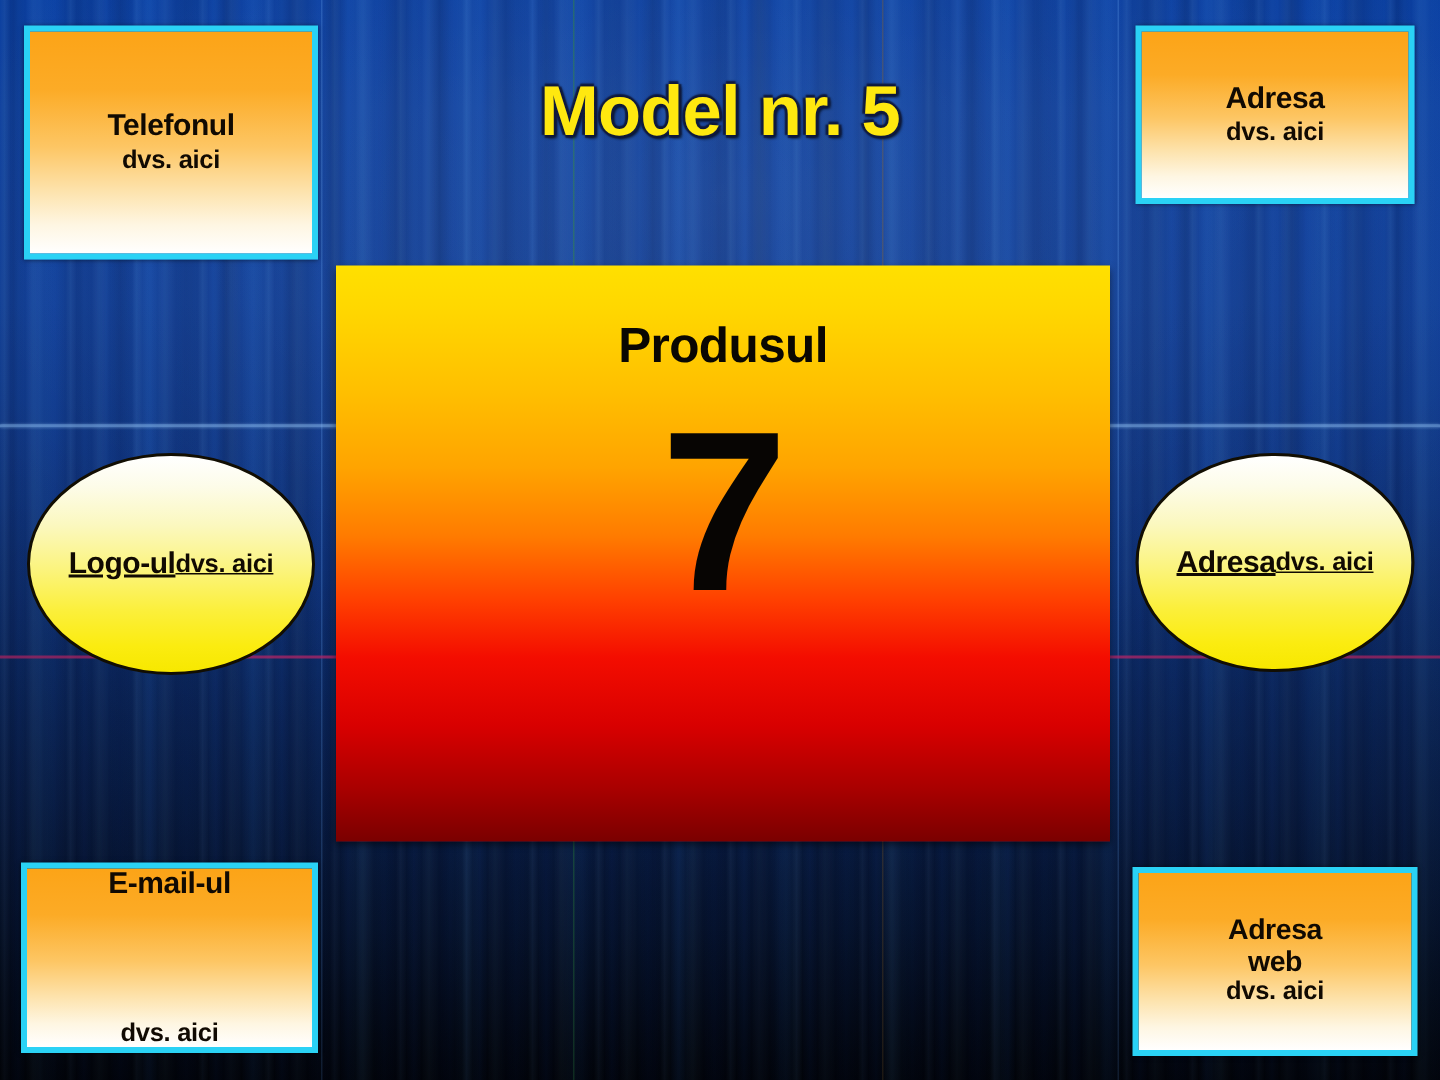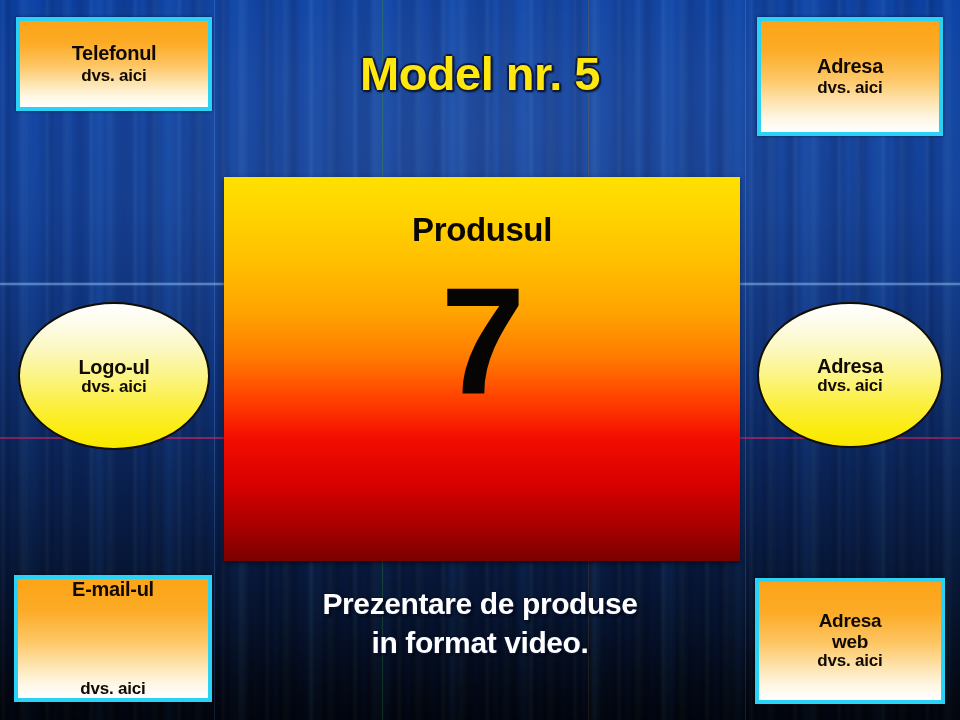--- a/index.html
+++ b/index.html
@@ -126,21 +126,21 @@
     font-weight: bold;
     letter-spacing: -0.2px;
   }
   .cbox .l3 {
     font-size: 17px;
     font-weight: bold;
     letter-spacing: -0.2px;
   }
   .cbox.three .l1 { font-size: 19px; }
 
-  #box-phone   { left: 16px;  top: 17px;  width: 196px; height: 94px; }
+  #box-phone   { left: 16px;  top: 17px;  width: 196px; height: 156px; }
   #box-address { left: 757px; top: 17px;  width: 186px; height: 119px; }
   #box-email   { left: 14px;  top: 575px; width: 198px; height: 127px; justify-content: space-between; }
   #box-web     { left: 755px; top: 578px; width: 190px; height: 126px; }
 
   #box-phone .l1, #box-address .l1 { padding-bottom: 2px; }
   #box-email .l1 { padding-bottom: 2px; }
 
   
   .circ {
     position: absolute;
@@ -148,27 +148,28 @@
     background: linear-gradient(to bottom,
         #ffffff 0%,
         #fdfce9 14%,
         #fbf8bf 32%,
         #fbf47f 52%,
         #fbef3a 72%,
         #fbec10 88%,
         #f7e800 100%);
     border: 2px solid #120e02;
     display: flex;
-    flex-direction: column;
+    flex-direction: row;
     align-items: center;
     justify-content: center;
     box-sizing: border-box;
     color: #110a02;
     line-height: 1.1;
     text-align: center;
+    text-decoration: underline;
   }
   .circ .l1 {
     font-size: 20px;
     font-weight: bold;
     letter-spacing: -0.3px;
   }
   .circ .l2 {
     font-size: 17px;
     font-weight: bold;
     letter-spacing: -0.2px;
@@ -302,18 +303,14 @@
     <div class="l2">dvs. aici</div>
   </div>
 
   <div id="product-panel">
     <div id="product-title">
       <div>Produsul</div>
     </div>
     <div id="product-number">7</div>
   </div>
 
-  <div id="caption">
-    <div>Prezentare de produse</div>
-    <div>in format video.</div>
-  </div>
 
 </div>
 
 </body></html>

